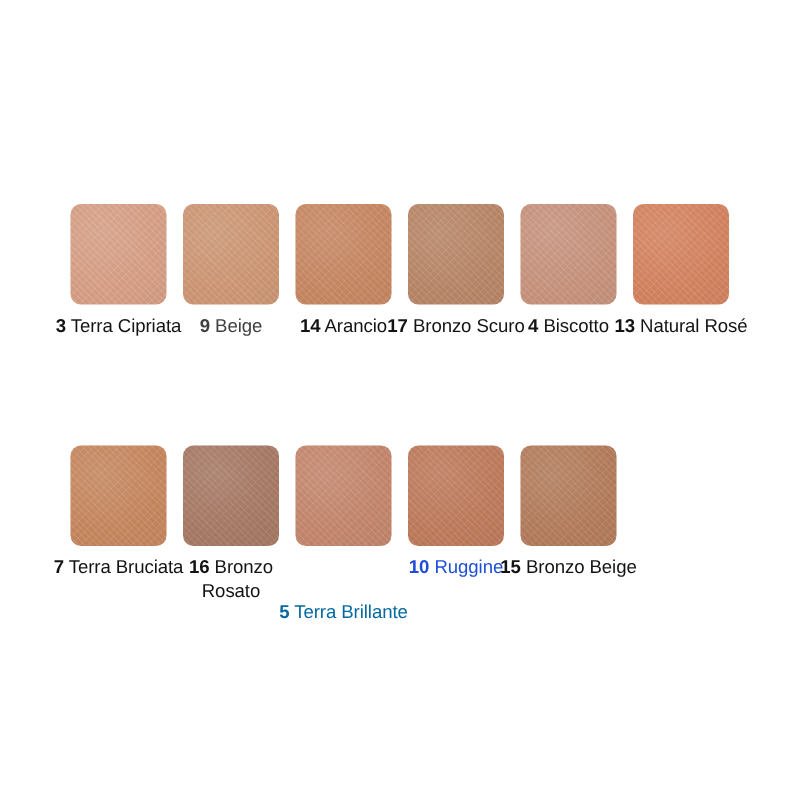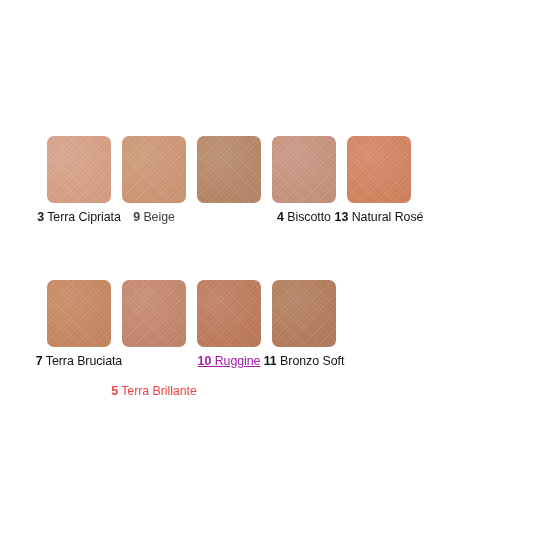--- a/index.html
+++ b/index.html
@@ -24,21 +24,21 @@
   }
   .row {
     position: absolute;
     left: 47px;
     width: 450px;
     display: flex;
     flex-direction: row;
     align-items: flex-start;
   }
   .row-1 { top: 136px; }
-  .row-2 { top: 280px; }
+  .row-2 { top: 297px; }
 
   .shade {
     width: 64px;
     margin-right: 11px;
     display: flex;
     flex-direction: column;
     align-items: center;
     position: relative;
   }
   .shade:last-child { margin-right: 0; justify-content: space-between; }
@@ -107,42 +107,51 @@
   <div class="row row-1">
       <div class="shade">
         <div class="swatch" style="background: rgb(220, 163, 137);"></div>
         <div class="label" style="color: rgb(19, 19, 19);"><span class="num">3</span> <span class="name">Terra Cipriata</span></div>
       </div>
       <div class="shade">
         <div class="swatch" style="background: rgb(210, 155, 120);"></div>
         <div class="label" style="color: #404040;"><span class="num">9</span> <span class="name">Beige</span></div>
       </div>
       <div class="shade">
+        <div class="swatch" style="background: rgb(204, 139, 102);"></div>
+        <div class="label" style="color: rgb(19, 19, 19);"><span class="num">14</span> <span class="name">Arancio</span></div>
+      </div>
+      <div class="shade">
         <div class="swatch" style="background: rgb(189, 138, 107);"></div>
+        <div class="label" style="color: rgb(19, 19, 19);"><span class="num">17</span> <span class="name">Bronzo Scuro</span></div>
       </div>
       <div class="shade">
         <div class="swatch" style="background: rgb(204, 151, 129);"></div>
         <div class="label" style="color: rgb(19, 19, 19);"><span class="num">4</span> <span class="name">Biscotto</span></div>
       </div>
       <div class="shade">
         <div class="swatch" style="background: rgb(217, 135, 99);"></div>
         <div class="label" style="color: rgb(19, 19, 19);"><span class="num">13</span> <span class="name">Natural Rosé</span></div>
       </div>
     </div>
   <div class="row row-2">
       <div class="shade">
         <div class="swatch" style="background: rgb(203, 139, 98);"></div>
         <div class="label" style="color: rgb(19, 19, 19);"><span class="num">7</span> <span class="name">Terra Bruciata</span></div>
       </div>
       <div class="shade">
+        <div class="swatch" style="background: rgb(171, 125, 104);"></div>
+        <div class="label" style="color: rgb(19, 19, 19);"><span class="num">16</span> <span class="name">Bronzo Rosato</span></div>
+      </div>
+      <div class="shade">
         <div class="swatch" style="background: rgb(201, 138, 112);"></div>
-        <div class="label" style="color: #ef4444; margin-top: 37px;"><span class="num">5</span> <span class="name">Terra Brillante</span></div>
+        <div class="label" style="color: #0369a1; margin-top: 37px;"><span class="num">5</span> <span class="name">Terra Brillante</span></div>
       </div>
       <div class="shade">
         <div class="swatch" style="background: rgb(195, 126, 95);"></div>
-        <div class="label" style="color: #a21caf; text-decoration: underline;"><span class="num">10</span> <span class="name">Ruggine</span></div>
+        <div class="label" style="color: #1d4ed8;"><span class="num">10</span> <span class="name">Ruggine</span></div>
       </div>
       <div class="shade">
         <div class="swatch" style="background: rgb(184, 128, 95);"></div>
-        <div class="label" style="color: rgb(19, 19, 19);"><span class="num">11</span> <span class="name">Bronzo Soft</span></div>
+        <div class="label" style="color: rgb(19, 19, 19);"><span class="num">15</span> <span class="name">Bronzo Beige</span></div>
       </div>
     </div>
 </div>
 
 </body></html>

